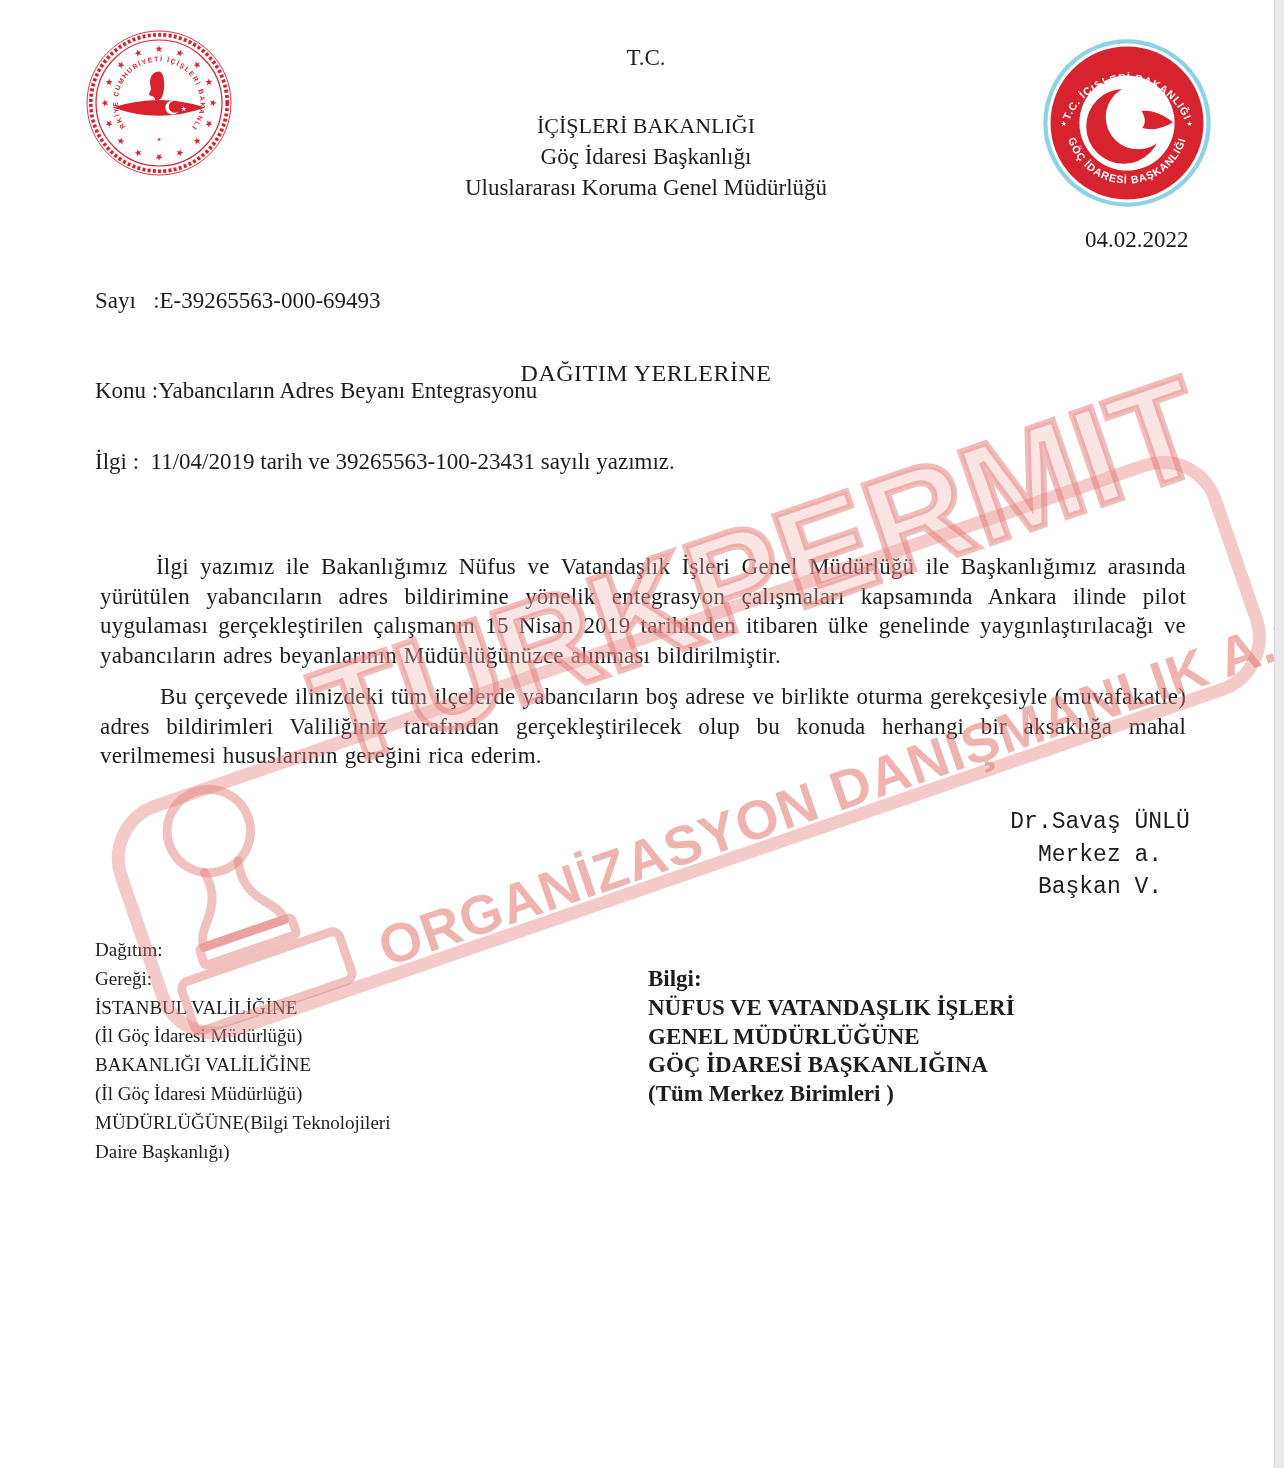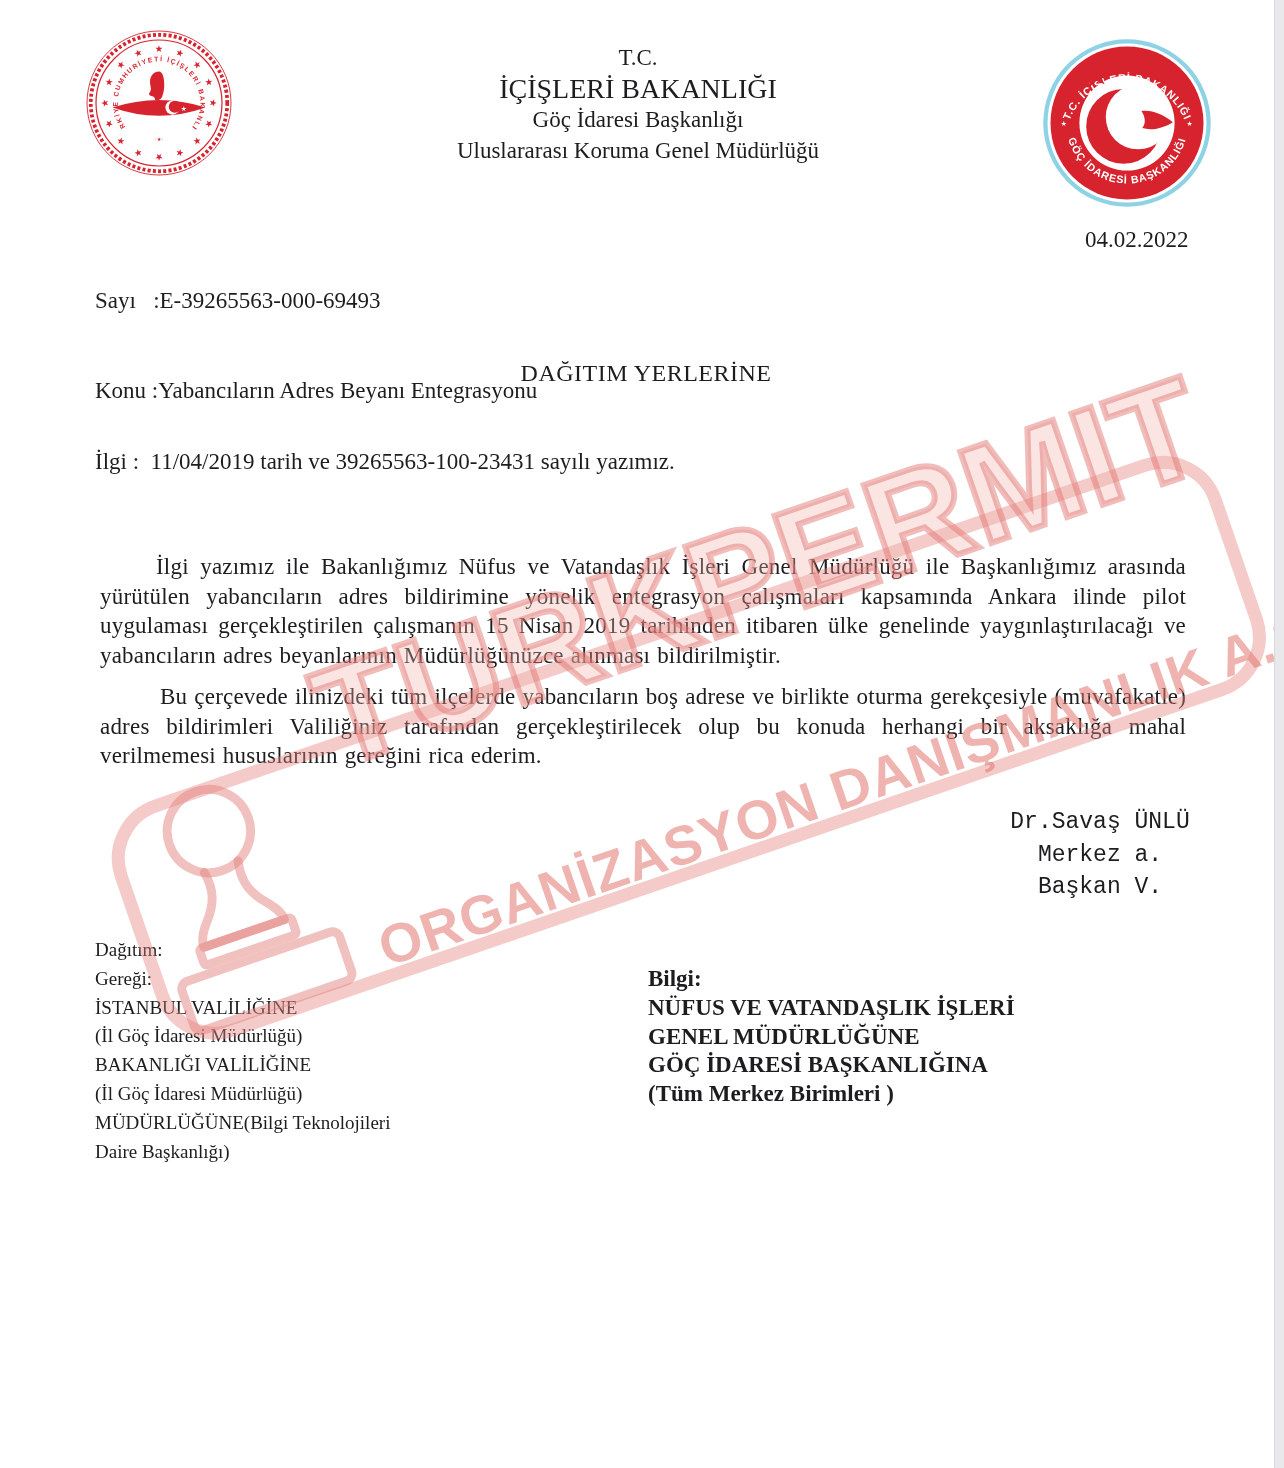--- a/index.html
+++ b/index.html
@@ -3,23 +3,23 @@
 <meta charset="utf-8">
 <style>
   html,body { margin:0; padding:0; background:#ffffff; }
   .page {
     position:relative; width:1284px; height:1468px; background:#ffffff;
     overflow:hidden; font-family:"Liberation Serif", serif; color:#1d1d1f;
   }
   .abs { position:absolute; }
 
   
-  .header { left:0; top:42px; width:1276px; text-align:center; line-height:31px; }
+  .header { left:8px; top:42px; width:1276px; text-align:center; line-height:31px; }
   .header .h1 { font-size:23px; }
-  .header .h2 { font-size:28px; }
+  .header .h2 { font-size:22px;margin-top:37px; }
   .header .h3 { font-size:23px; }
   .header .h4 { font-size:23px; }
 
   
   .seal-left  { left:84px;  top:28px; width:150px; height:150px; }
   .logo-right { left:1042px; top:38px; width:170px; height:170px; }
 
   
   .meta { left:95px; top:226px; font-size:23px; line-height:30px; white-space:pre; }
   .date { top:227px; left:1085px; font-size:23px; }

